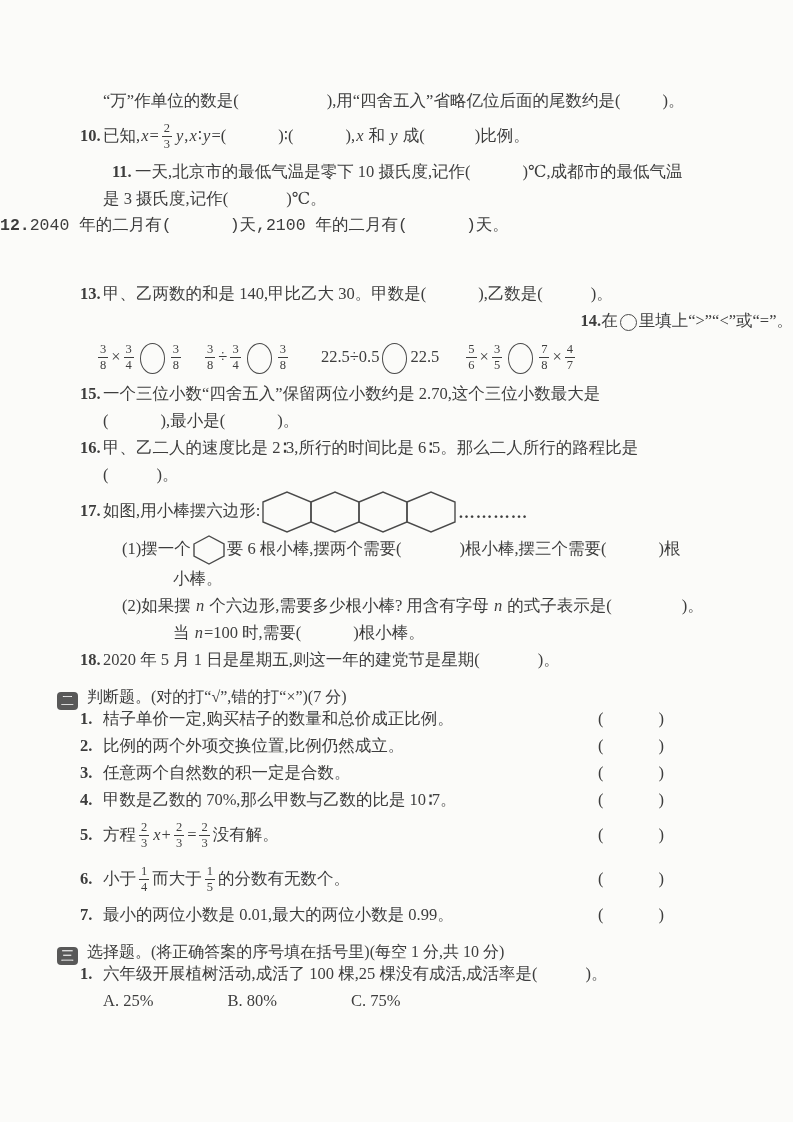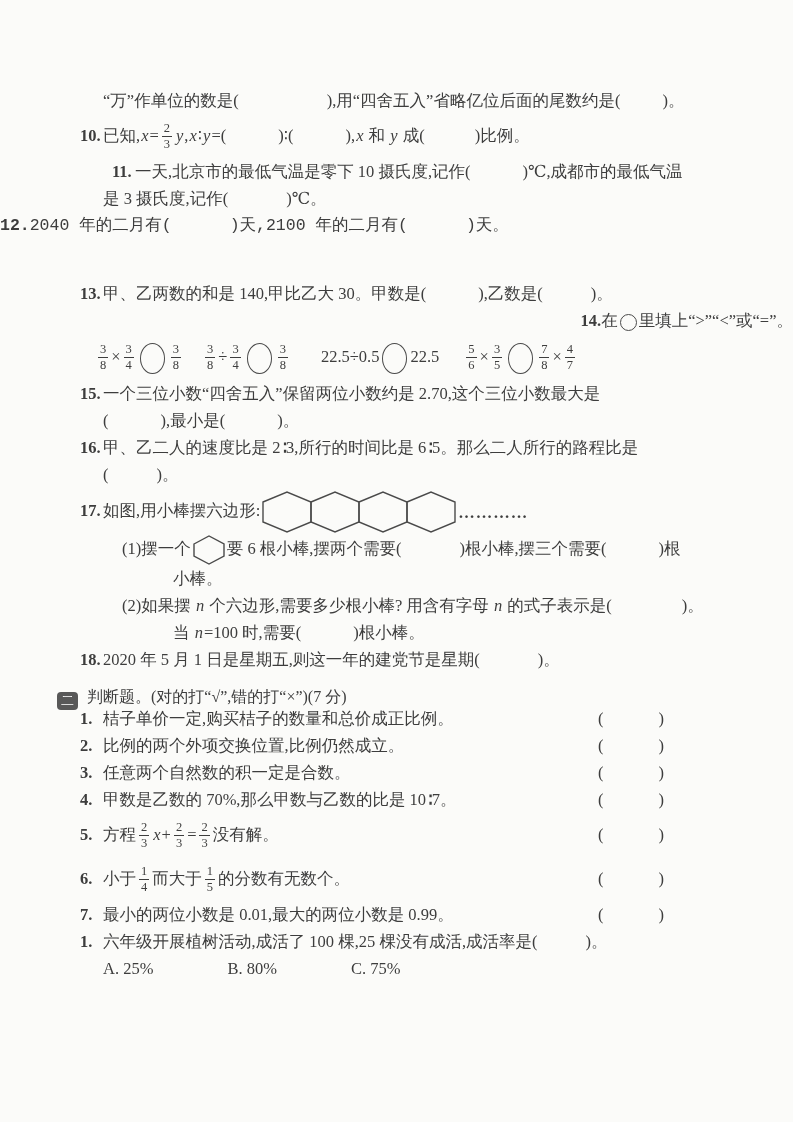--- a/index.html
+++ b/index.html
@@ -141,17 +141,18 @@
           <span class="fn">1</span>
           <span class="fd">5</span>
         </span><span>的分数有无数个。</span><span class="ans">
           <span>(</span>
           <span>)</span>
         </span></div>
       <div class="ln k-judge" style="padding-left: 80px;"><span class="qnum">7.</span><span>最小的两位小数是 0.01,最大的两位小数是 0.99。</span><span class="ans">
           <span>(</span>
           <span>)</span>
         </span></div>
+      <div class="ln k-sect" style="padding-left: 57px;"><span class="badge">三</span><span>选择题。(将正确答案的序号填在括号里)(每空 1 分,共 10 分)</span></div>
       <div class="ln k-q" style="padding-left: 80px;"><span class="qnum">1.</span><span>六年级开展植树活动,成活了 100 棵,25 棵没有成活,成活率是</span><span class="blank">(<span class="sp" style="width: 48px;"></span>)</span><span>。</span></div>
       <div class="ln k-opts" style="padding-left: 103px;"><span>A. 25%</span><span class="sp" style="width: 74px;"></span><span>B. 80%</span><span class="sp" style="width: 74px;"></span><span>C. 75%</span></div>
     </div>
   <div class="footer">第2页,共5页</div>
 </div>
 
 </body></html>

